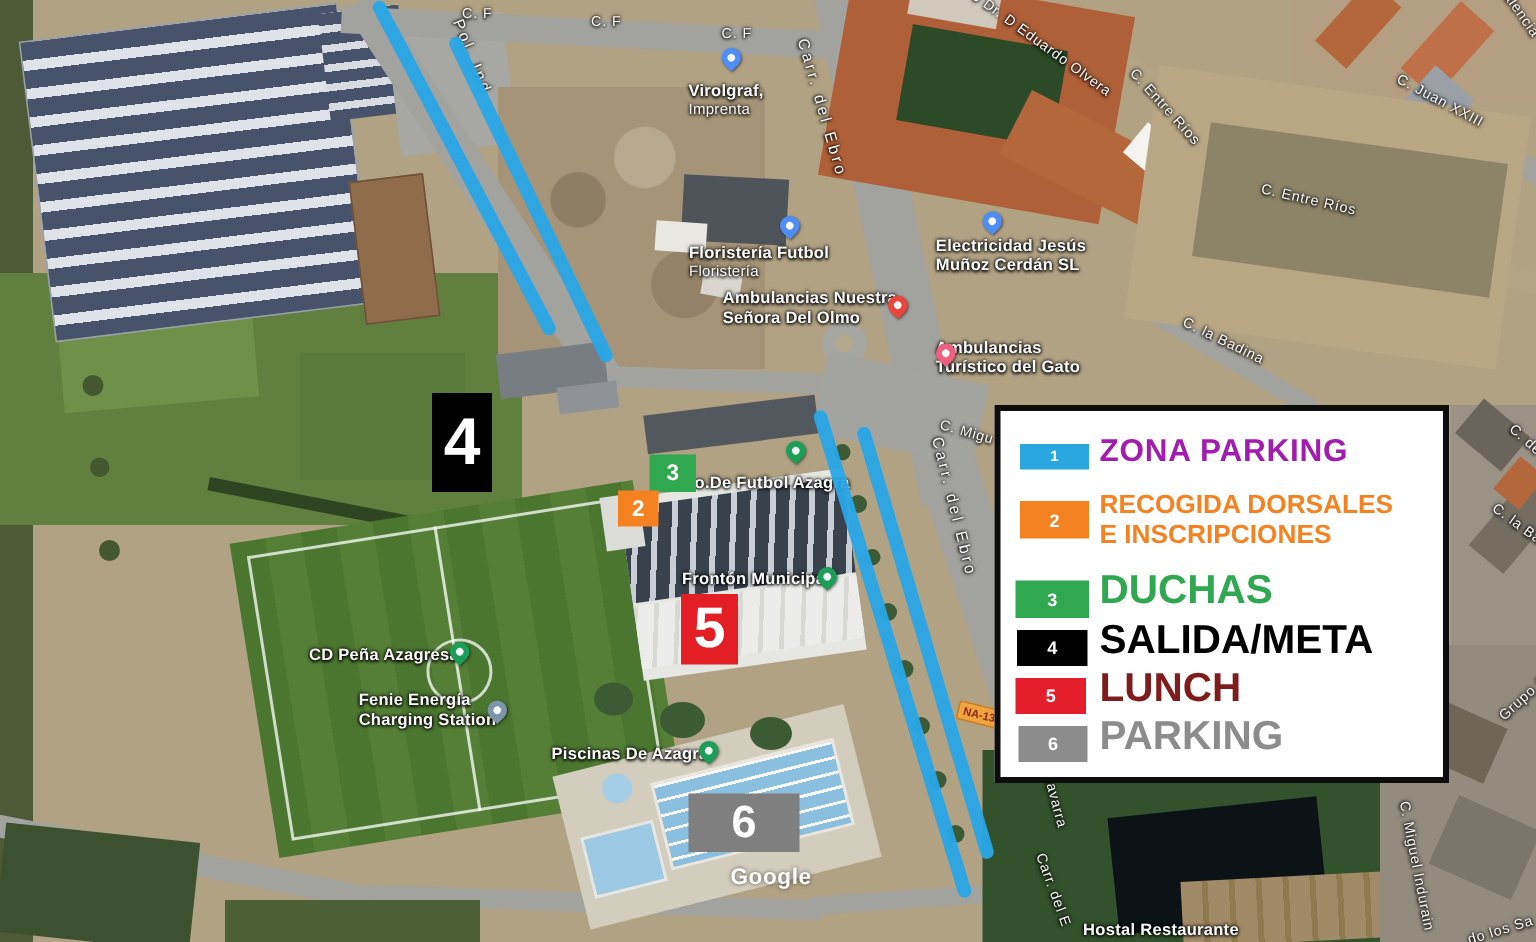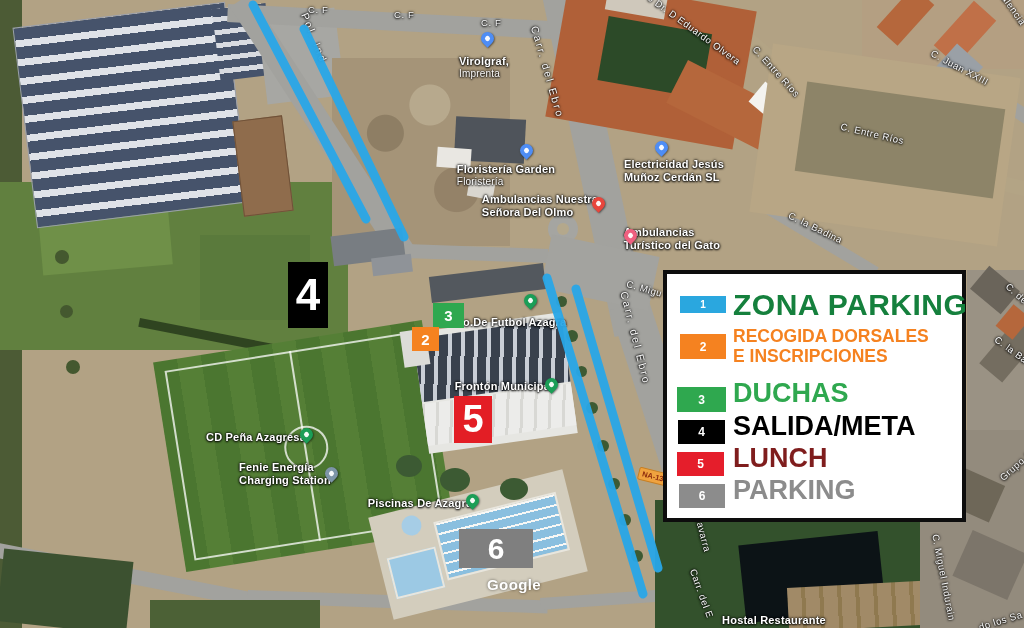--- a/index.html
+++ b/index.html
@@ -182,21 +182,21 @@
   <span class="pin pin-green" style="left:545px;top:378px;"></span>
   <span class="pin pin-green" style="left:300px;top:428px;"></span>
   <span class="pin pin-slate" style="left:325px;top:467px;"></span>
   <span class="pin pin-green" style="left:466px;top:494px;"></span>
 
   <div class="poi" style="left:484px;top:55px;">
     <div>Virolgraf,</div>
       <div class="sub">Imprenta</div>
     </div>
   <div class="poi" style="left:506px;top:163px;">
-    <div>Floristería Garden</div>
+    <div>Floristería Futbol</div>
       <div class="sub">Floristería</div>
     </div>
   <div class="poi" style="left:674px;top:158px;">
     <div>Electricidad Jesús</div>
       <div>Muñoz Cerdán SL</div>
     </div>
   <div class="poi" style="left:540px;top:193px;">
     <div>Ambulancias Nuestra</div>
       <div>Señora Del Olmo</div>
     </div>
@@ -243,21 +243,21 @@
   <span class="street" style="left:676px;top:588px;transform:rotate(70deg);">Carr. del E</span>
   <span class="street" style="left:900px;top:572px;transform:rotate(79deg);">C. Miguel Indurain</span>
   <span class="street" style="left:996px;top:460px;transform:rotate(-42deg);">Grupo S</span>
   <span class="street" style="left:978px;top:615px;transform:rotate(-17deg);">do los Sa</span>
   <span class="badge" style="left:638px;top:470px;transform:rotate(14deg);">NA-13</span>
 
   <div class="legend">
     <span class="lswatch" style="left:13px;top:22px;width:46px;height:17px;background:#2AA7DF;font-size:10px;">
         <span>1</span>
       </span>
-    <span class="llabel" style="left:66px;top:16px;font-size:30px;color:#15803d;letter-spacing:.5px;">ZONA PARKING</span>
+    <span class="llabel" style="left:66px;top:16px;font-size:21px;color:#a21caf;letter-spacing:.5px;">ZONA PARKING</span>
 
     <span class="lswatch" style="left:13px;top:60px;width:46px;height:25px;background:#F58220;">
         <span>2</span>
       </span>
     <span class="llabel" style="left:66px;top:54px;font-size:17.5px;color:#F58220;">RECOGIDA DORSALES</span>
     <span class="llabel" style="left:66px;top:74px;font-size:17.5px;color:#F58220;">E INSCRIPCIONES</span>
 
     <span class="lswatch" style="left:10px;top:113px;width:49px;height:25px;background:#2FA84F;">
         <span>3</span>
       </span>

